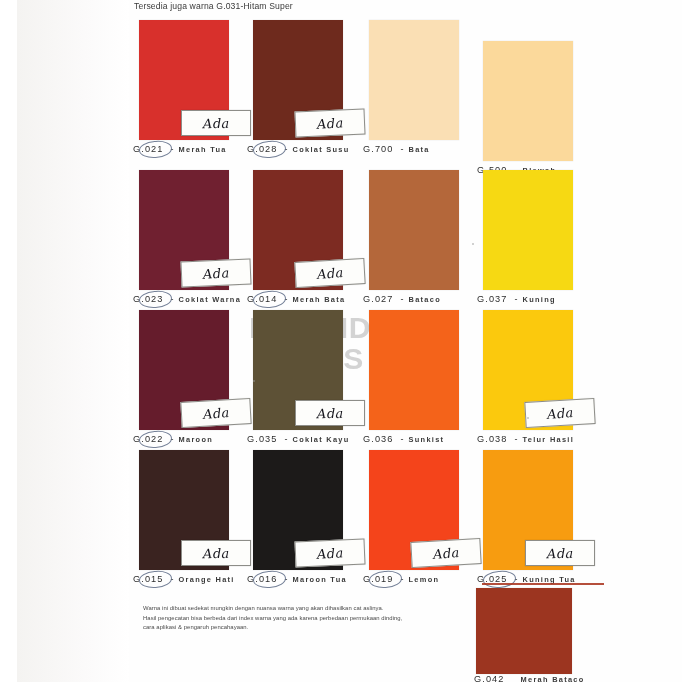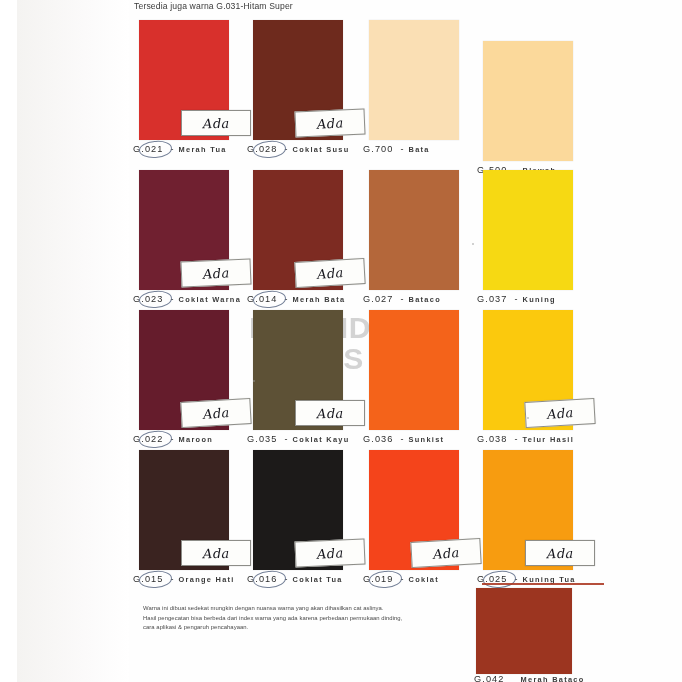--- a/index.html
+++ b/index.html
@@ -421,34 +421,34 @@
       </div>
       <div class="cell" style="left: 236px; top: 450px;">
         <div class="chip-wrap">
           <div class="chip" style="background: rgb(28, 26, 25);"></div>
           <div class="sticker tilt">
             <span>Ada</span>
           </div>
           <div class="label">
             <span class="code circled">G.016</span>
             <span class="dash">-</span>
-            <span class="name">Coklat Tua</span>
+            <span class="name">Maroon Tua</span>
           </div>
         </div>
       </div>
       <div class="cell" style="left: 352px; top: 450px;">
         <div class="chip-wrap">
           <div class="chip" style="background: rgb(244, 68, 27);"></div>
           <div class="sticker tilt2">
             <span>Ada</span>
           </div>
           <div class="label">
             <span class="code circled">G.019</span>
             <span class="dash">-</span>
-            <span class="name">Coklat</span>
+            <span class="name">Lemon</span>
           </div>
         </div>
       </div>
       <div class="cell" style="left: 466px; top: 450px;">
         <div class="chip-wrap">
           <div class="chip" style="background: rgb(247, 156, 16);"></div>
           <div class="sticker ">
             <span>Ada</span>
           </div>
           <div class="label">

